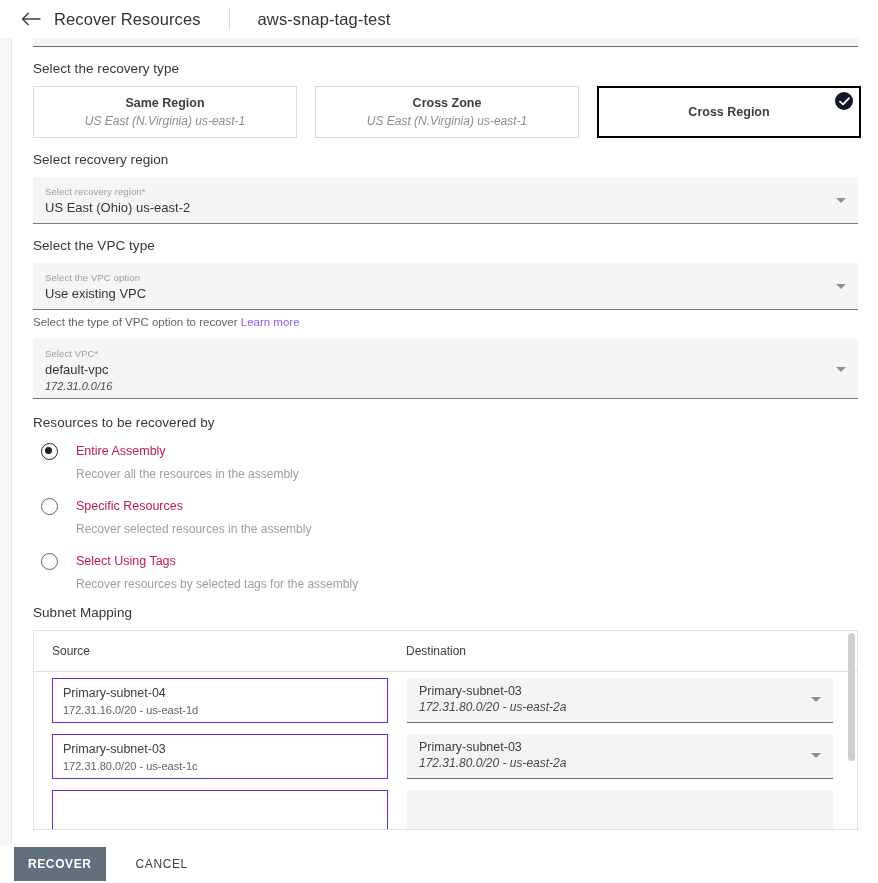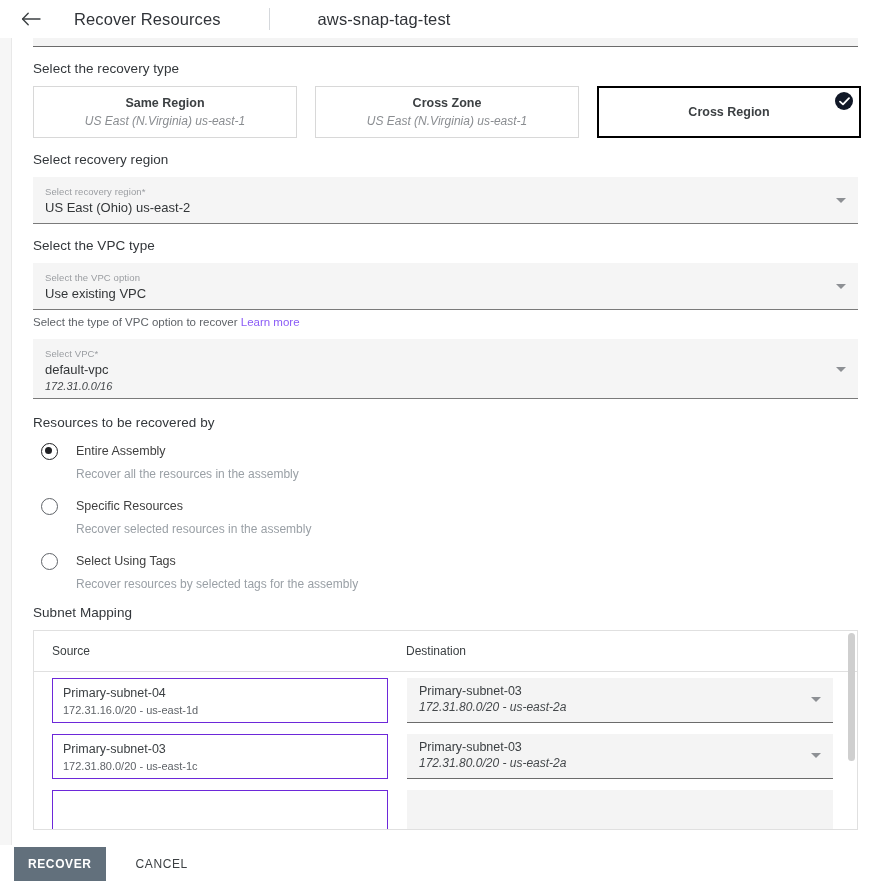--- a/index.html
+++ b/index.html
@@ -18,21 +18,20 @@
   }
 
   
   .header {
     position: absolute; top: 0; left: 0;
     width: 860px; height: 38px;
     background: #ffffff;
     display: flex; align-items: center;
     padding-left: 20px;
     z-index: 5;
-    gap: 20px;
   }
   .back-arrow {
     width: 22px; height: 22px;
     display: flex; align-items: center; justify-content: center;
     cursor: pointer; color: #3c4043;
     margin-right: 12px;
   }
   .back-arrow svg { display: block; }
   .header-title {
     font-size: 16.5px;
@@ -199,21 +198,21 @@
   .radio.checked::after {
     content: "";
     position: absolute;
     top: 3px; left: 3px;
     width: 7px; height: 7px;
     border-radius: 50%;
     background: #202124;
   }
   .radio-label {
     font-size: 12.5px;
-    color: #404040;
+    color: #be185d;
   }
   .radio-desc {
     font-size: 12px;
     color: #9aa0a6;
     margin: 5px 0 14px 35px;
   }
 
   
   .table-wrap {
     position: relative;

